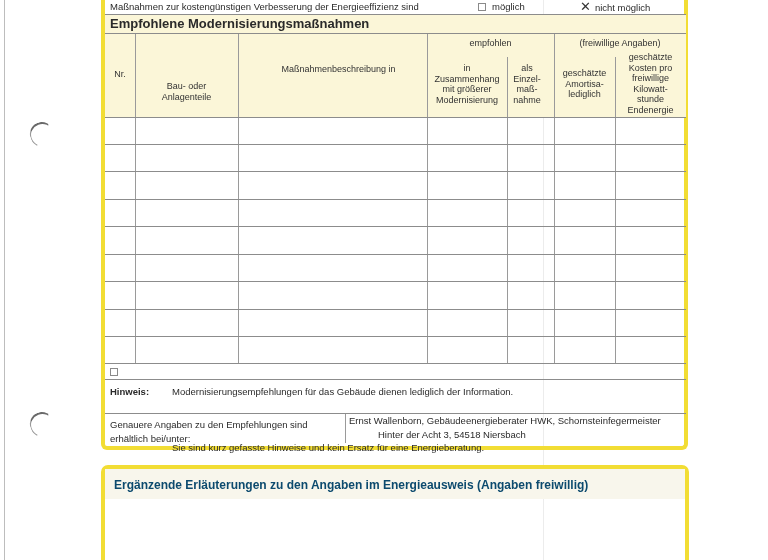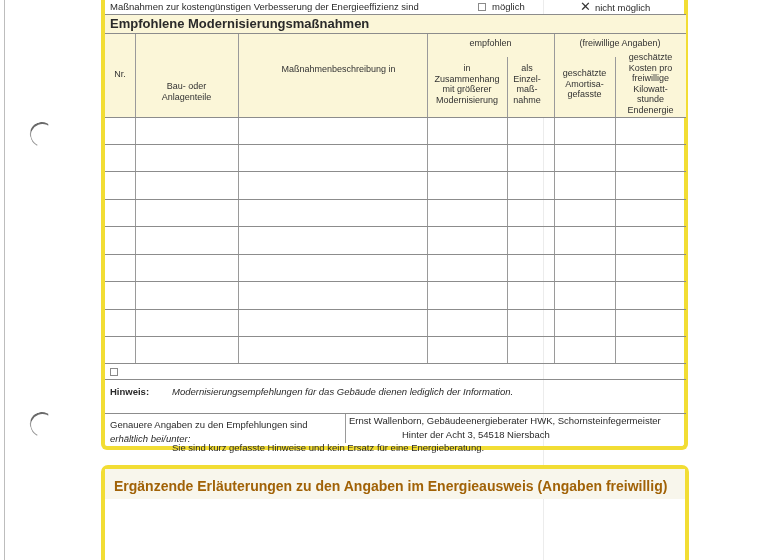--- a/index.html
+++ b/index.html
@@ -36,21 +36,21 @@
     vertical-align:middle; margin-right:6px; background:#fff;
   }
   .xmark { font-size:13px; line-height:12px; margin-right:4px; color:#333; }
   .bold { font-weight:bold; }
 
   .box2 {
     position:absolute; left:101px; top:465px; width:588px; height:110px;
     border:4px solid #f2dd34; border-radius:7px; box-sizing:border-box;
   }
   .box2-head { position:absolute; left:0; top:0; right:0; height:30px; background:#f8f6ec; }
-  .box2-title { position:absolute; left:9px; top:9px; font-size:14px; font-weight:bold; color:#a16207; white-space:nowrap; }
+  .box2-title { position:absolute; left:9px; top:9px; font-size:12px; font-weight:bold; color:#0c4a6e; white-space:nowrap; }
 </style>
 </head>
 <body>
 
 <div class="page-edge"></div>
 <div class="punch" style="top:122px;"></div>
 <div class="punch" style="top:412px;"></div>
 <div class="fold" style="left:543px;"></div>
 
 <div class="box1"></div>
@@ -96,21 +96,21 @@
 <div class="hcell" style="left:507px; top:63px; width:40px;">
   <div>als</div>
     <div>Einzel-</div>
     <div>maß-</div>
     <div>nahme</div>
 </div>
 <div class="hcell" style="left:554px; top:38px; width:132px;">(freiwillige Angaben)</div>
 <div class="hcell" style="left:554px; top:68px; width:61px;">
   <div>geschätzte</div>
     <div>Amortisa-</div>
-    <div>gefasste</div>
+    <div>lediglich</div>
 </div>
 <div class="hcell" style="left:615px; top:52px; width:71px;">
   <div>geschätzte</div>
     <div>Kosten pro</div>
     <div>freiwillige</div>
     <div>Kilowatt-</div>
     <div>stunde</div>
     <div>Endenergie</div>
 </div>
 
@@ -124,25 +124,25 @@
 <div class="row-line" style="top:309px;"></div>
 <div class="row-line" style="top:336px;"></div>
 <div class="row-line" style="top:363px;"></div>
 
 <div class="txt" style="left:110px; top:366px;">
   <span class="cb"></span>
 </div>
 <div class="row-line" style="top:379px;"></div>
 
 <div class="txt bold" style="left:110px; top:386px;">Hinweis:</div>
-<div class="txt" style="left:172px; top:386px;font-style:italic;">Modernisierungsempfehlungen für das Gebäude dienen lediglich der Information.</div>
+<div class="txt" style="left:172px; top:386px;">Modernisierungsempfehlungen für das Gebäude dienen lediglich der Information.</div>
 <div class="txt" style="left:172px; top:400px;margin-top:42px;">Sie sind kurz gefasste Hinweise und kein Ersatz für eine Energieberatung.</div>
 <div class="row-line" style="top:413px;"></div>
 
 <div class="txt" style="left:110px; top:419px;">Genauere Angaben zu den Empfehlungen sind</div>
-<div class="txt" style="left:110px; top:433px;font-style:italic;">erhältlich bei/unter:</div>
+<div class="txt" style="left:110px; top:433px;">erhältlich bei/unter:</div>
 <div class="txt" style="left:349px; top:415px;">Ernst Wallenborn, Gebäudeenergieberater HWK, Schornsteinfegermeister</div>
-<div class="txt" style="left:354px; top:429px;padding-left:48px;">Hinter der Acht 3, 54518 Niersbach</div>
+<div class="txt" style="left:330px; top:429px;padding-left:48px;">Hinter der Acht 3, 54518 Niersbach</div>
 
 <div class="box2">
   <div class="box2-head"></div>
   <div class="box2-title">Ergänzende Erläuterungen zu den Angaben im Energieausweis (Angaben freiwillig)</div>
 </div>
 
 </body></html>

